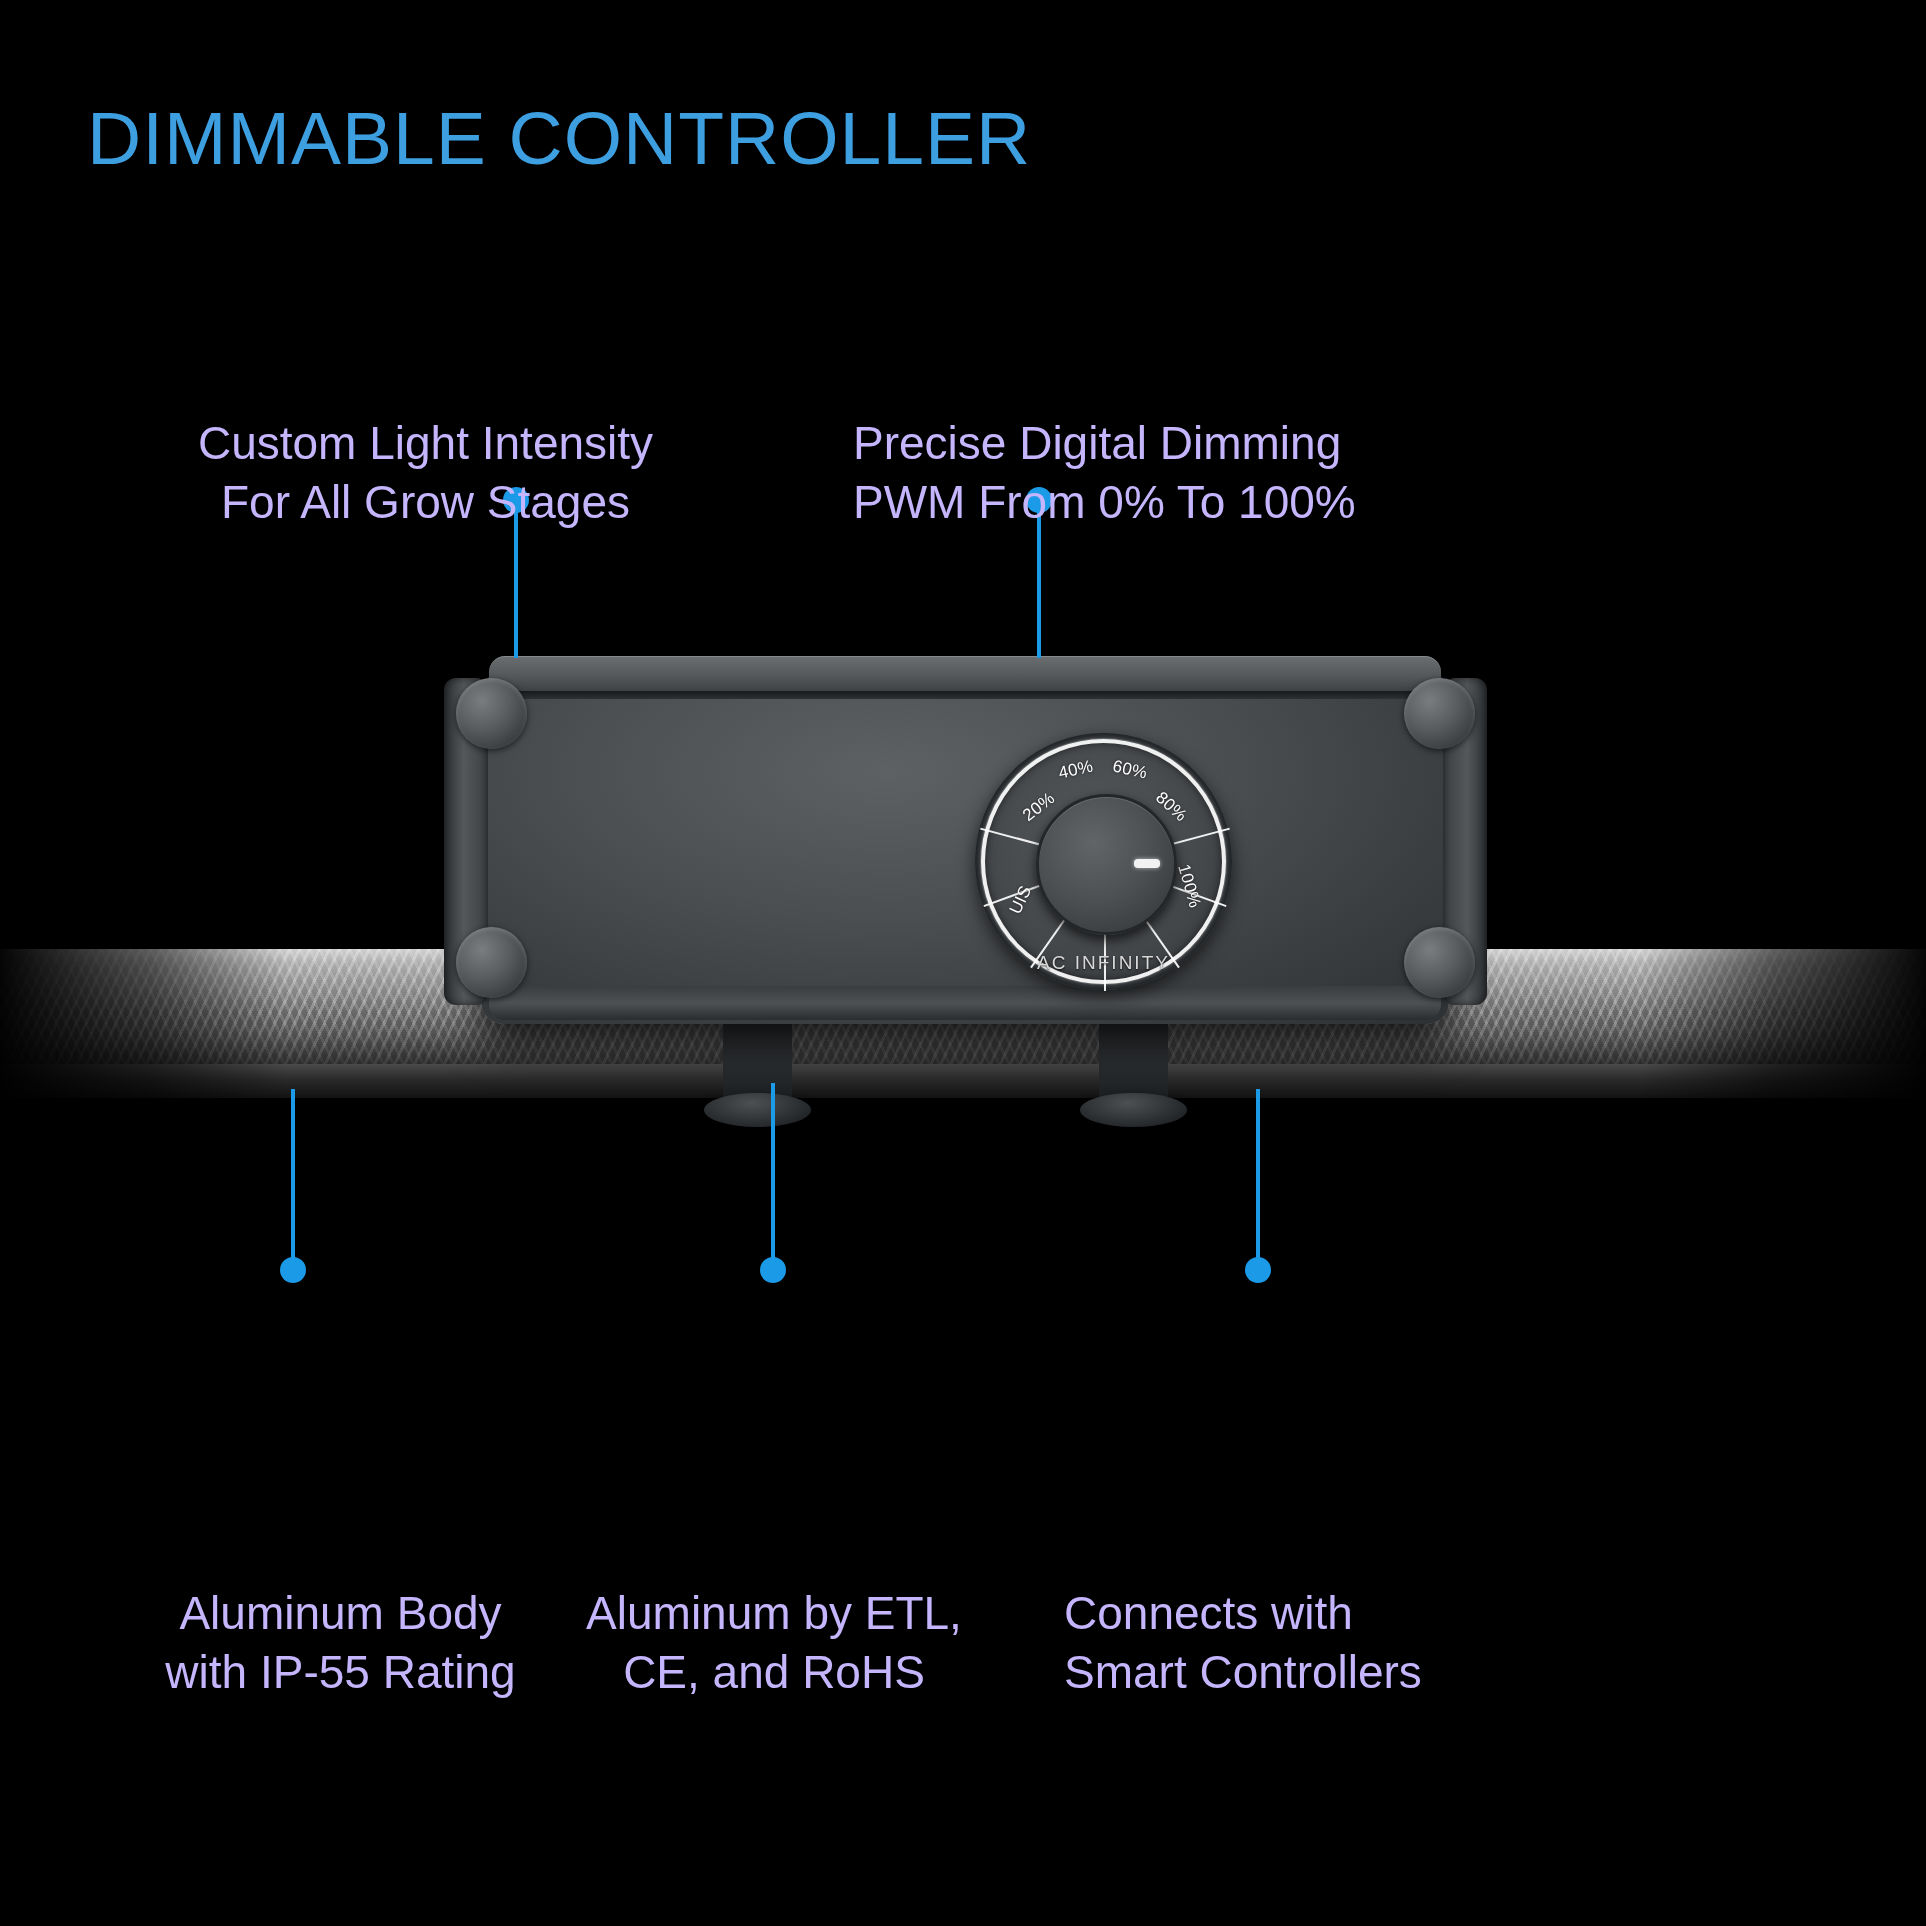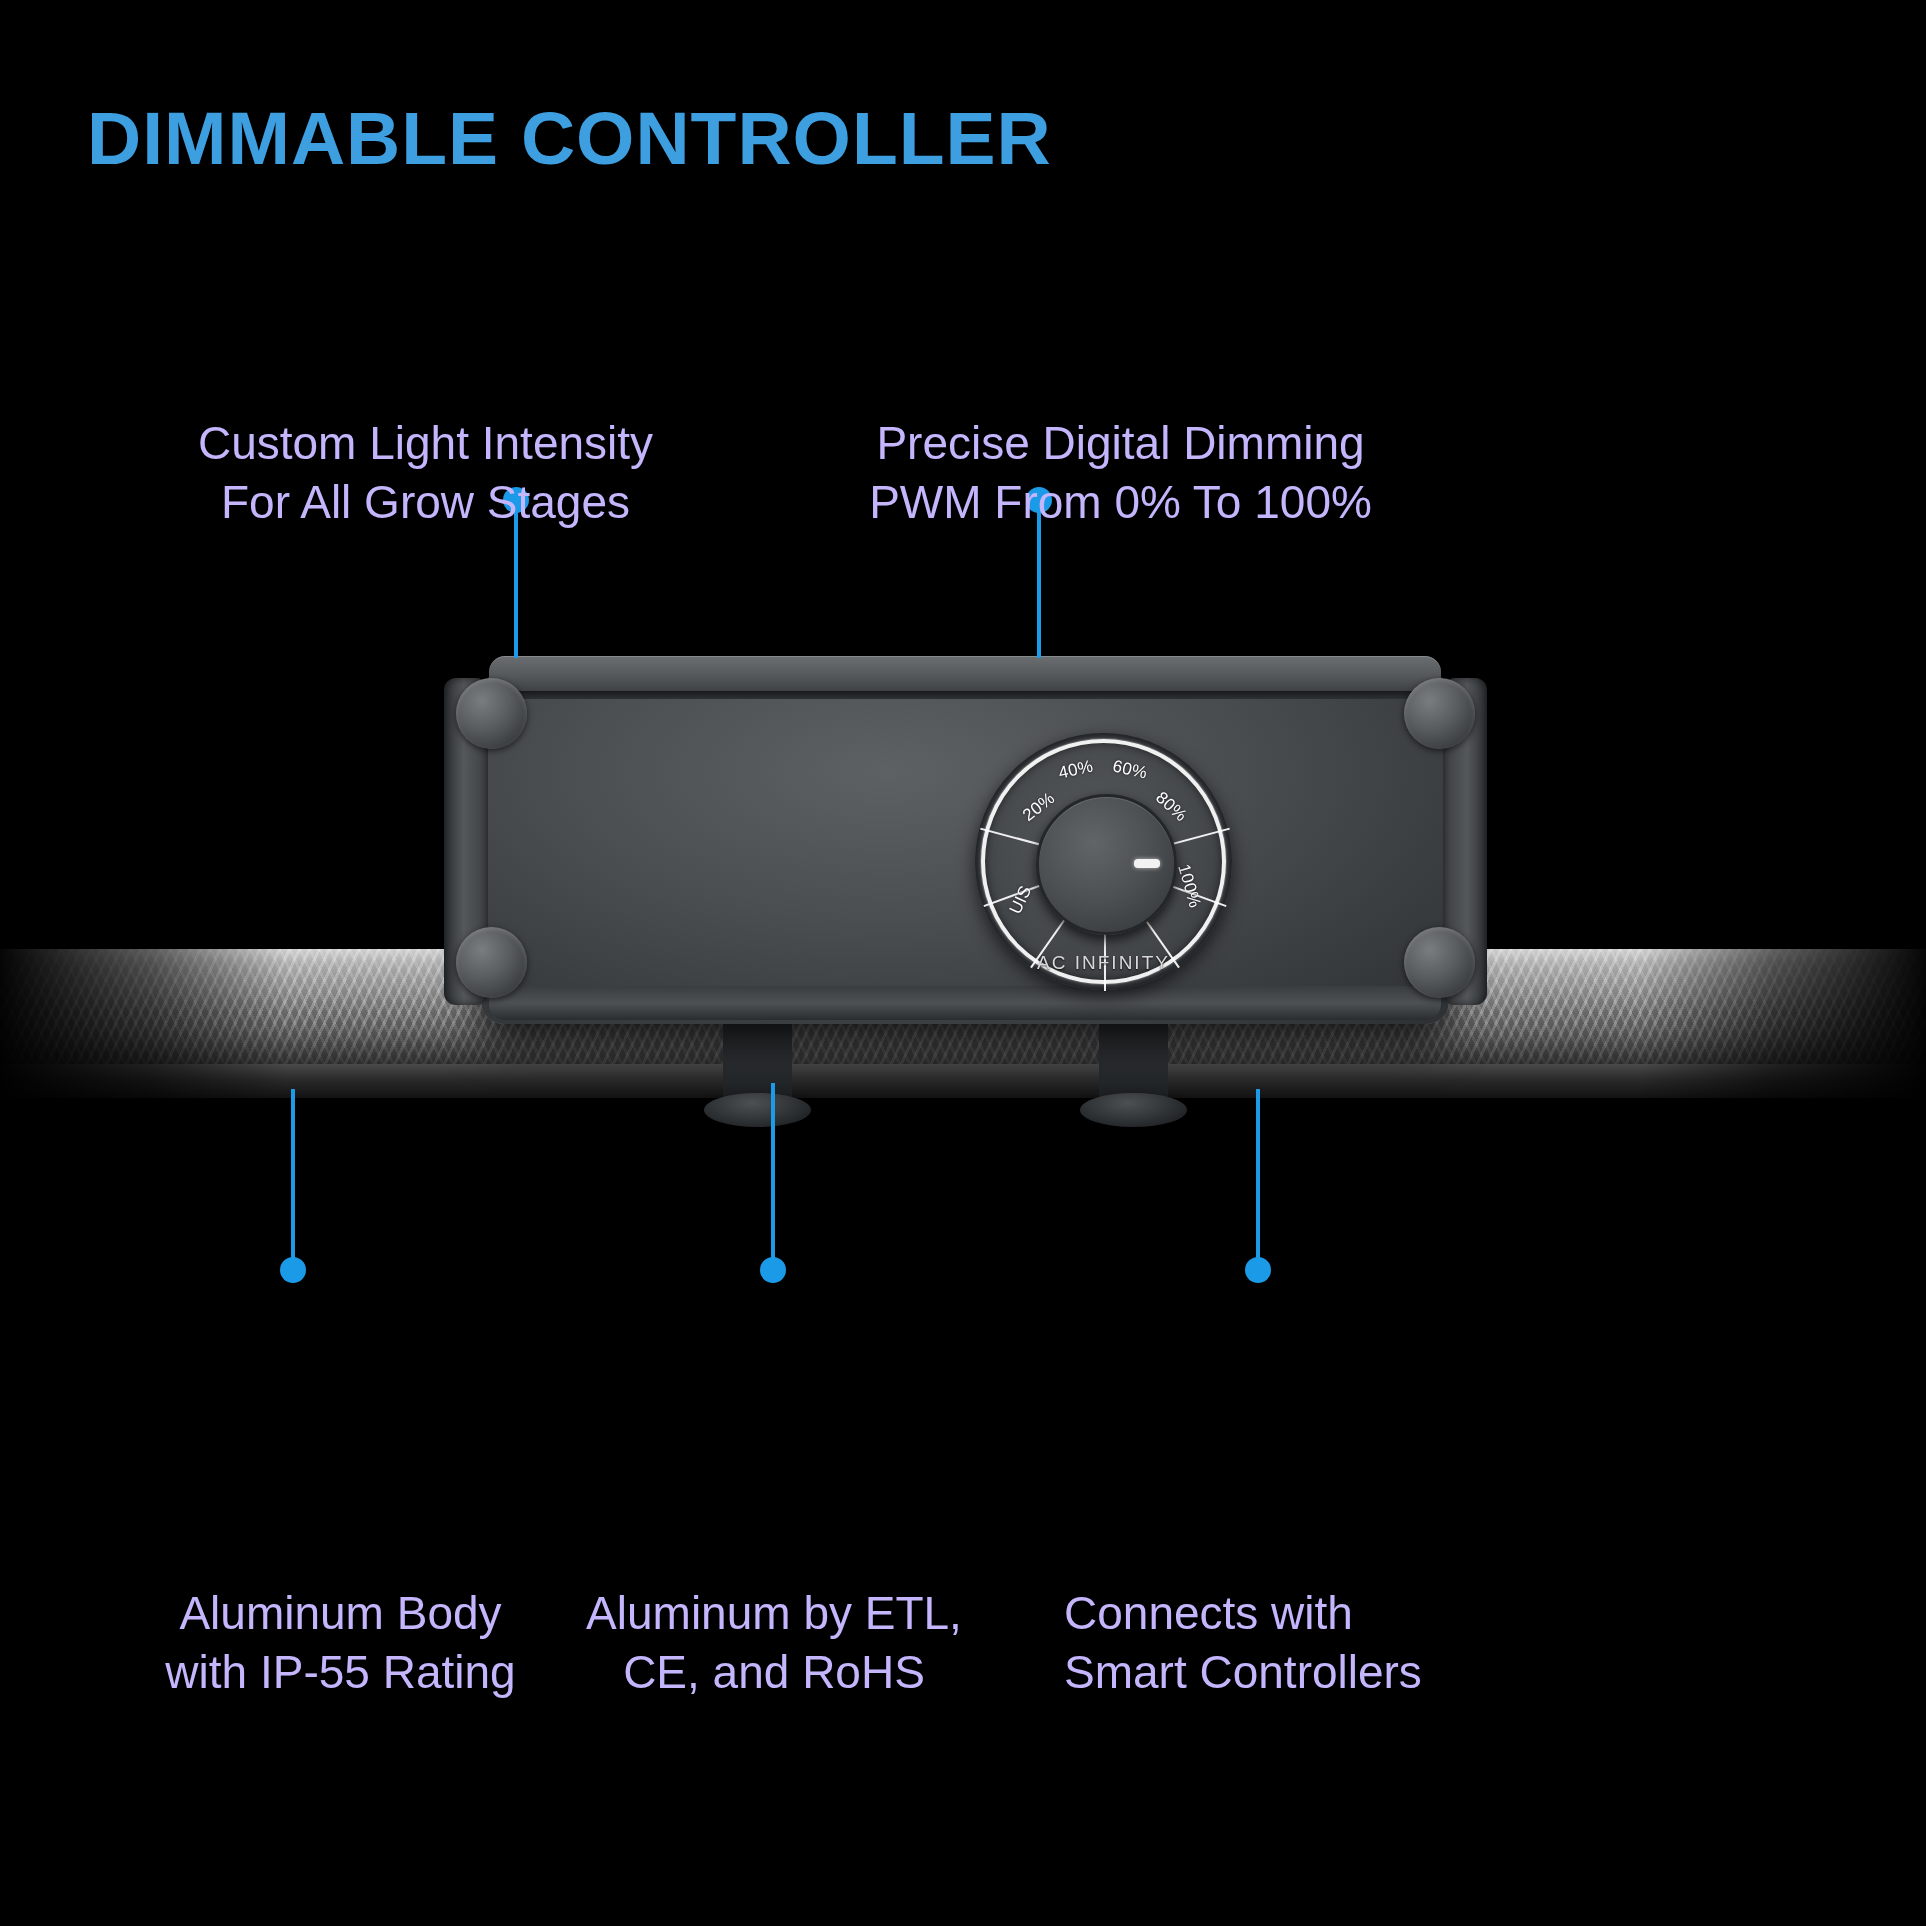--- a/index.html
+++ b/index.html
@@ -7,28 +7,28 @@
     width:1927px;height:1927px;position:relative;overflow:hidden;
     font-family:"Liberation Sans", sans-serif;
     background:#000;
   }
   .stage{position:absolute;inset:0;}
 
   
   .title{
     position:absolute;left:87px;top:95px;
     font-size:75px;letter-spacing:1px;
-    color:#3d9fe0;font-weight:700;white-space:nowrap;
+    color:#3d9fe0;font-weight:400;white-space:nowrap;
   }
 
   
   .callout{position:absolute;color:#c4b5fd;font-size:46px;line-height:1.28;font-weight:400;}
   .callout div{white-space:nowrap;}
   .c-tl{left:178px;top:414px;text-align:center;width:495px;}
-  .c-tr{left:853px;top:414px;text-align:center;width:535px;}
+  .c-tr{left:853px;top:414px;width:535px;}
   .c-bl{left:99px;top:1584px;text-align:center;width:483px;}
   .c-bm{left:586px;top:1584px;text-align:center;width:376px;}
   .c-br{left:1064px;top:1584px;text-align:left;width:455px;}
 
   
   .lead{position:absolute;background:#1b9ae8;width:4px;}
   .dot{position:absolute;width:26px;height:26px;border-radius:50%;background:#1b9ae8;}
 
   
   .scene{position:absolute;left:0;top:614px;width:1927px;height:554px;}

